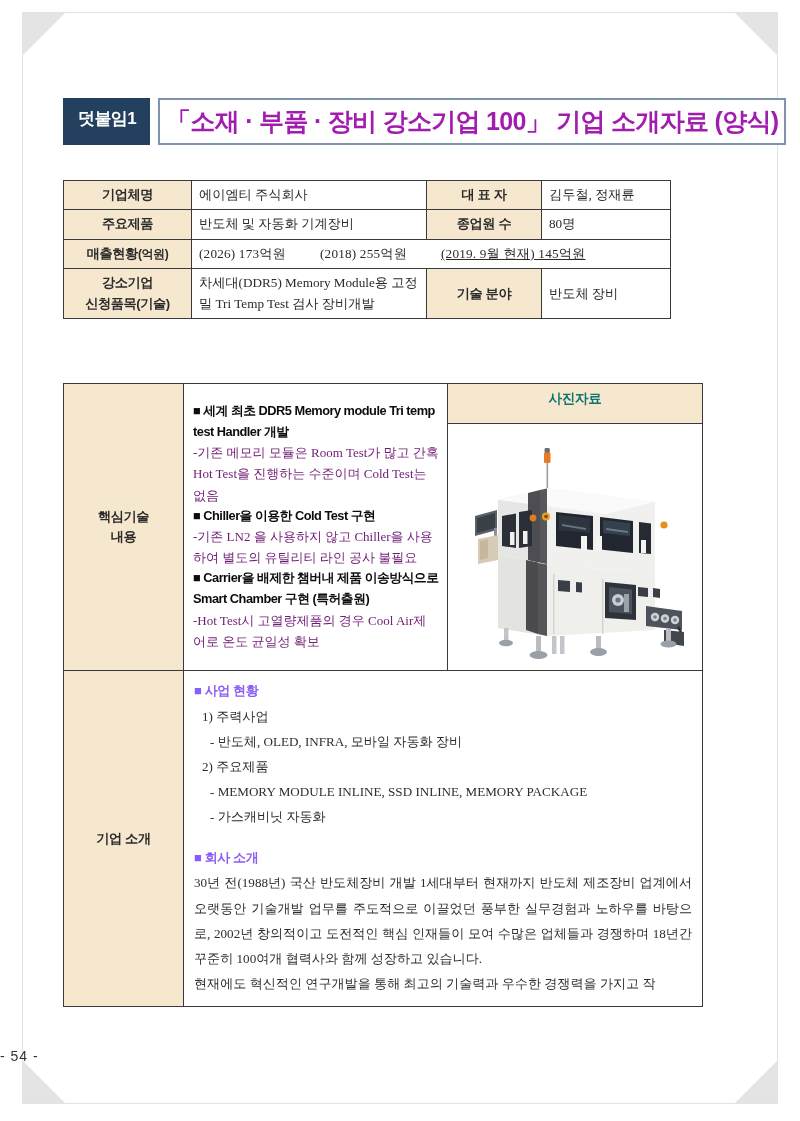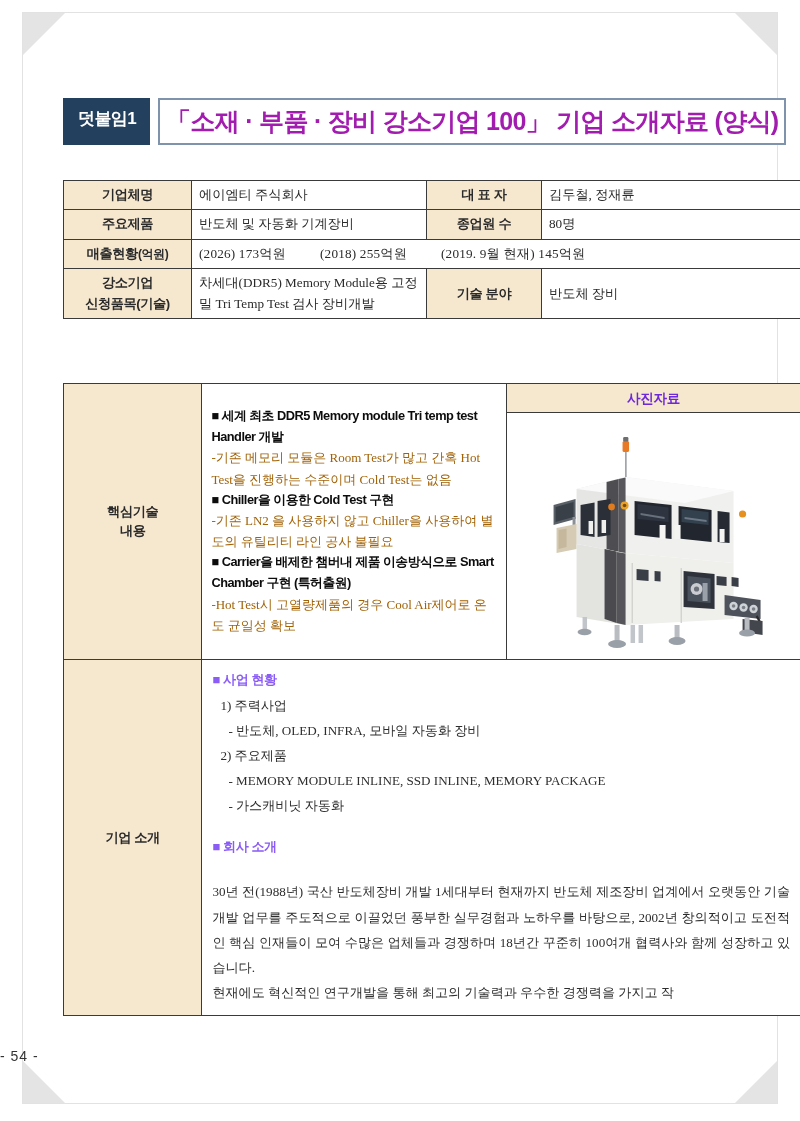--- a/index.html
+++ b/index.html
@@ -77,21 +77,21 @@
     color: #a21caf;
     letter-spacing: -0.7px;
     white-space: nowrap;
   }
 
   
   .doc-table {
     position: absolute;
     left: 63px;
     border-collapse: collapse;
-    width: 738px;
+    width: 608px;
     table-layout: fixed;
   }
   .doc-table td {
     border: 1px solid #3a3a3a;
     vertical-align: middle;
     padding: 4px 7px;
     font-size: 13.2px;
     color: #2a2a2a;
     line-height: 1.55;
   }
@@ -115,21 +115,21 @@
   #info-table .val-a { width: 220px; }
   #info-table .lbl-b { width: 100px; }
 
   #revenue-cell {
     letter-spacing: 0.2px;
   }
   #revenue-cell .rv {
     display: inline-block;
     margin-right: 34px;
   }
-  #revenue-cell .rv:last-child { margin-right: 12px; }
+  #revenue-cell .rv:last-child { margin-right: 12px; text-decoration: underline; }
 
   
   #content-table { top: 383px; }
   #content-table > tbody > tr > td { padding: 0; }
   #content-table .lbl {
     padding: 4px 3px;
     line-height: 1.5;
   }
   .cell-side { width: 113px; }
   .cell-tech { width: 263px; margin-left: 48px; }
@@ -141,32 +141,32 @@
     line-height: 1.62;
     color: #2d2d2d;
   }
   .tech-head {
     font-family: "Liberation Sans", sans-serif;
     font-weight: bold;
     color: #0c0c0c;
     font-size: 12.8px;
     letter-spacing: -0.5px;
   }
-  .tech-desc { color: #a16207; }
+  .tech-desc { color: #701a75; }
 
   .photo-wrap { height: 100%; }
   .photo-head {
     background: #f6e7cf;
     border-bottom: 1px solid #3a3a3a;
     text-align: center;
     font-family: "Liberation Sans", sans-serif;
     font-weight: bold;
     font-size: 13.5px;
-    color: #6d28d9;
-    padding: 5px 0 2px;
+    color: #0f766e;
+    padding: 5px 0 13px;
     letter-spacing: -0.3px;
   }
   .photo-area {
     background: #ffffff;
     height: 246px;
     position: relative;
     overflow: hidden;
   }
 
   
@@ -181,21 +181,20 @@
     font-weight: bold;
     color: #8b5cf6;
     font-size: 13px;
     letter-spacing: -0.4px;
   }
   .intro-l1 { padding-left: 8px; }
   .intro-l2 { padding-left: 16px; }
   .intro-para {
     text-align: justify;
     text-justify: inter-character;
-    margin-top: 20px;
   }
   .spacer-line { height: 16px; }
 
   
   #page-footer {
     position: absolute;
     left: 0;
     right: 0;
     top: 1048px;
     text-align: left;

